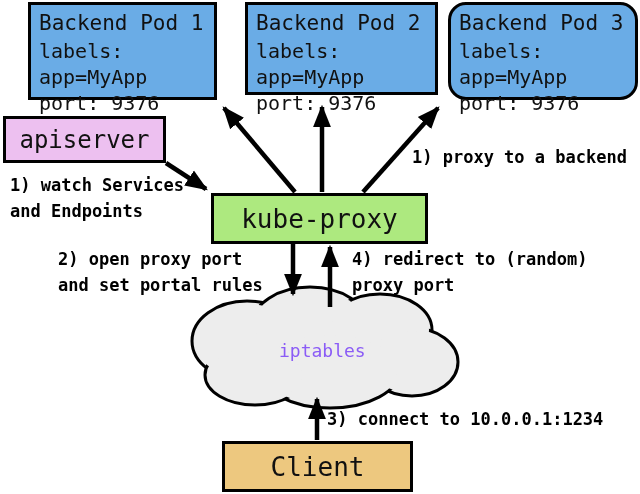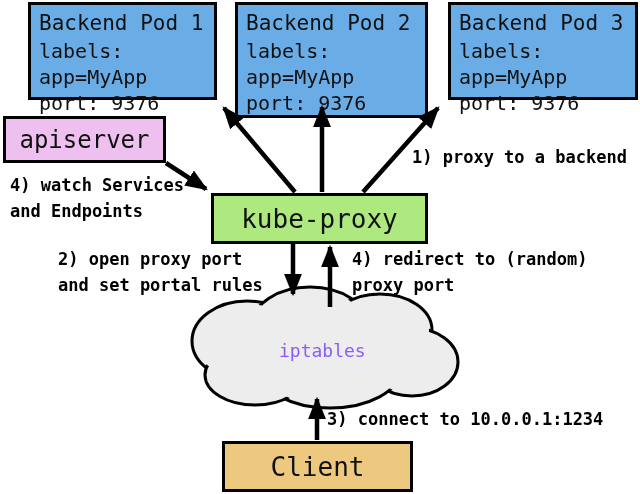--- a/index.html
+++ b/index.html
@@ -5,22 +5,22 @@
   html,body{margin:0;padding:0;background:#fff;}
   #canvas{
     position:relative;width:640px;height:494px;background:var(--background,#fff);
     font-family:"DejaVu Sans Mono","Liberation Mono",monospace;overflow:hidden;
   }
   .box{position:absolute;box-sizing:border-box;border:3px solid var(--border,#000);color:#111;}
   .pod{background:var(--pod-fill,#6aace6);padding:3px 8px 0 8px;}
   .pod-title{font-size:21px;line-height:29px;margin-top:1px;}
   .pod-line{font-size:20px;line-height:26px;}
   #pod1{left:28px;top:2px;width:189px;height:98px;}
-  #pod2{left:235px;top:2px;width:193px;height:116px;}
-  #pod3{left:448px;top:2px;width:190px;height:98px;}
+  #pod2{left:245px;top:2px;width:193px;height:93px;}
+  #pod3{left:448px;top:2px;width:190px;height:98px;border-radius:18px;}
   .namebox{display:flex;align-items:center;justify-content:center;}
   #apiserver{left:3px;top:116px;width:163px;height:47px;background:var(--apiserver-fill,#edc0f0);font-size:24px;}
   #kubeproxy{left:211px;top:193px;width:217px;height:51px;background:var(--kube-proxy-fill,#ade97f);font-size:26px;}
   #client{left:222px;top:441px;width:191px;height:51px;background:var(--client-fill,#edc87f);font-size:26px;}
   .note{position:absolute;font-weight:bold;font-size:17px;line-height:26px;white-space:pre;color:#000;}
   #note1{left:10px;top:172px;}
   #note2{left:58px;top:246px;}
   #note3{left:327px;top:406px;}
   #note4{left:352px;top:246px;}
   #note5{left:412px;top:144px;}
@@ -87,21 +87,21 @@
     <line x1="295" y1="192" x2="224" y2="108" marker-end="url(#ah)"></line>
     <line x1="322" y1="192" x2="322" y2="107" marker-end="url(#ah)"></line>
     <line x1="363" y1="192" x2="438" y2="108" marker-end="url(#ah)"></line>
     <line x1="293" y1="243" x2="293" y2="294" marker-end="url(#ah)"></line>
     <line x1="330" y1="307" x2="330" y2="247" marker-end="url(#ah)"></line>
     <line x1="317" y1="440" x2="317" y2="399" marker-end="url(#ah)"></line>
   </svg>
 
   <div id="cloud-label">iptables</div>
 
-  <div class="note" id="note1">4) watch Services
+  <div class="note" id="note1">1) watch Services
 and Endpoints</div>
   <div class="note" id="note2">2) open proxy port
 and set portal rules</div>
   <div class="note" id="note3">3) connect to 10.0.0.1:1234</div>
   <div class="note" id="note4">4) redirect to (random)
 proxy port</div>
   <div class="note" id="note5">1) proxy to a backend</div>
 
 </div>
 

